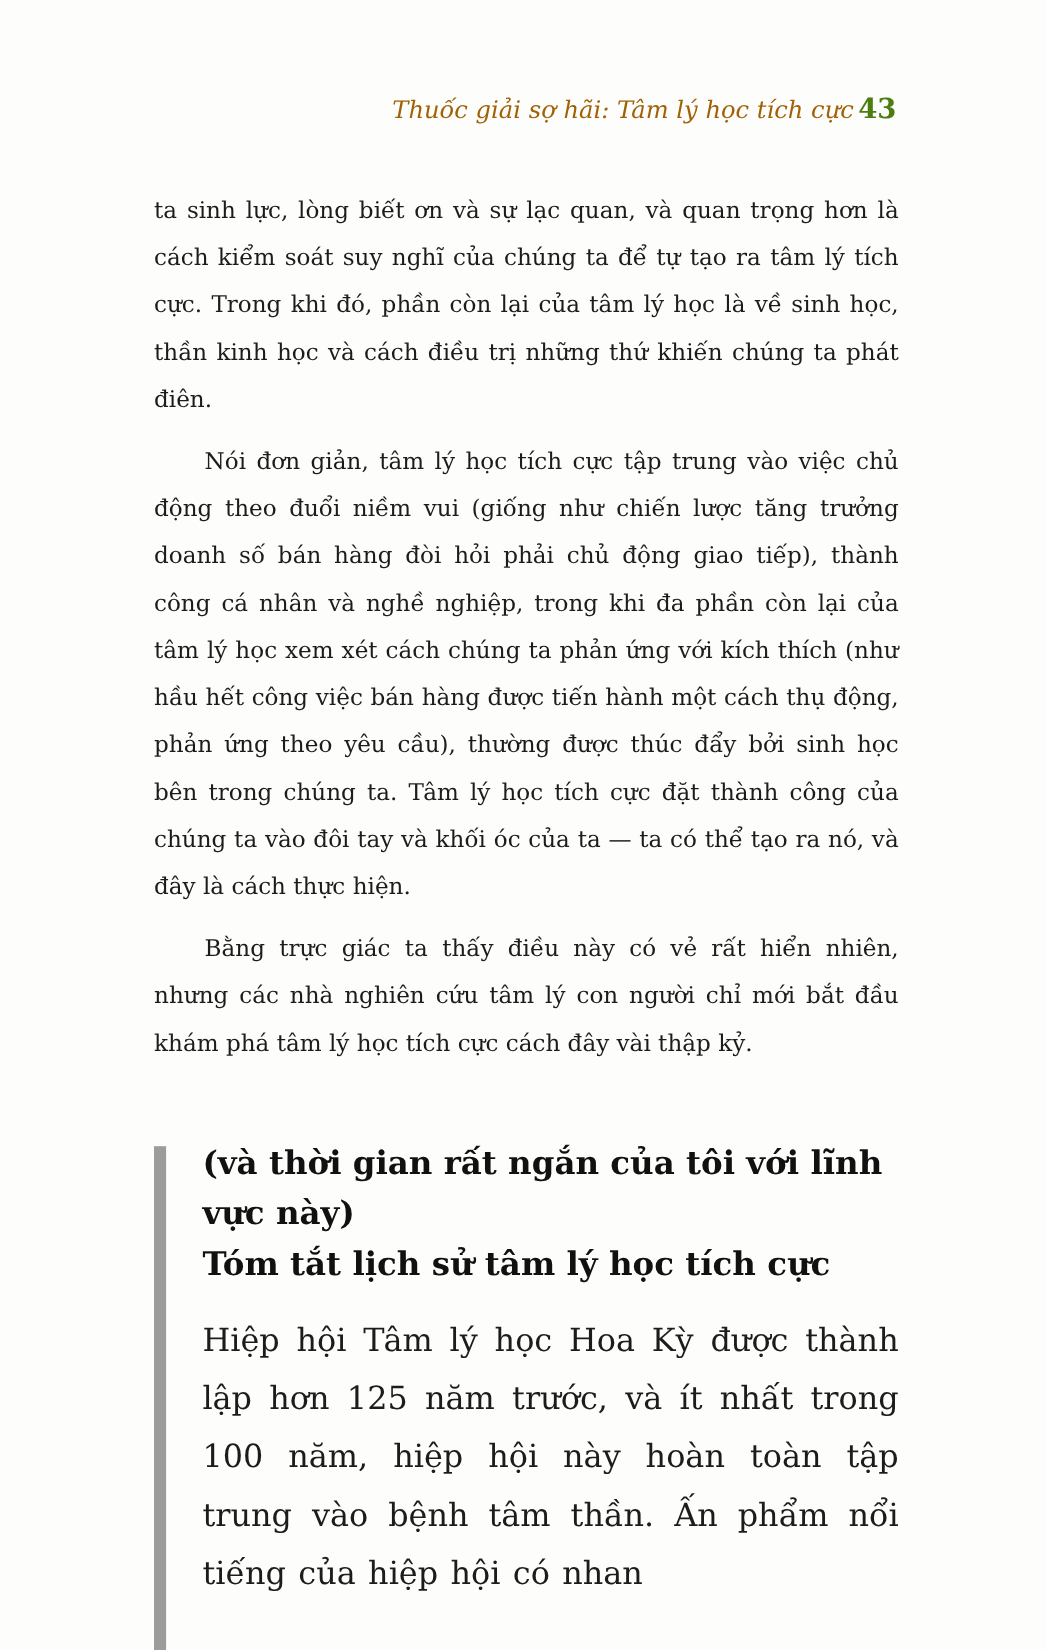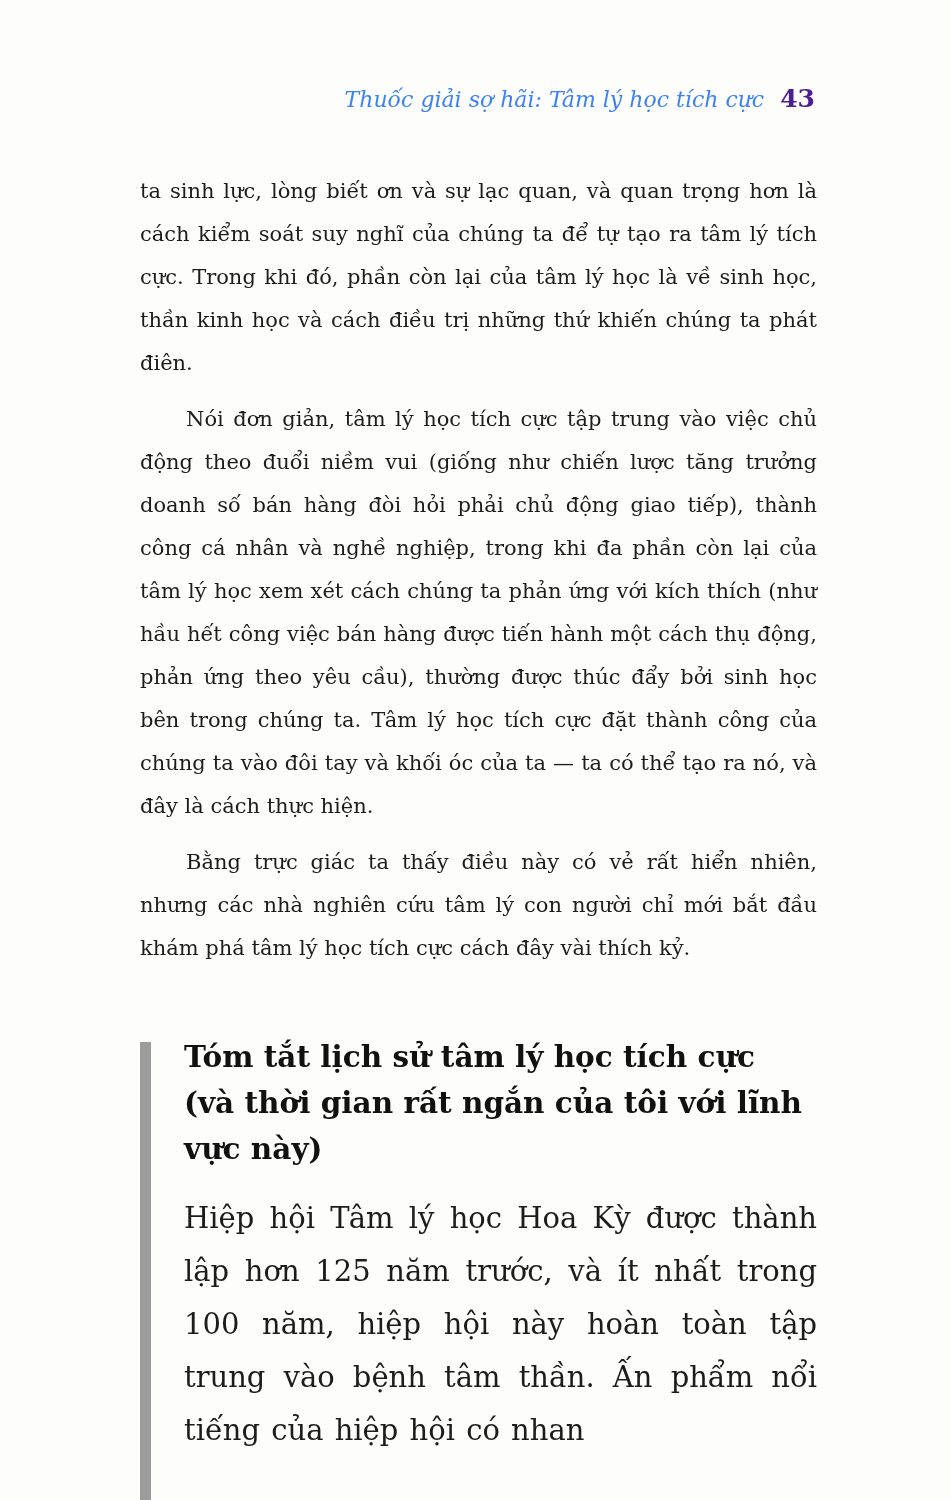--- a/index.html
+++ b/index.html
@@ -19,28 +19,28 @@
   }
   .running-header {
     position: absolute;
     top: 84px;
     right: 136px;
     font-size: 22px;
     white-space: nowrap;
   }
   .running-title {
     font-style: italic;
-    color: #3b82f6;
+    color: #a16207;
   }
   .page-number {
     font-style: normal;
     font-weight: bold;
     font-size: 25px;
-    margin-left: 16px;
-    color: #4c1d95;
+    margin-left: 4px;
+    color: #4d7c0f;
   }
   .content {
     position: absolute;
     top: 170px;
     left: 140px;
     right: 134px;
   }
   .content p.body-par {
     margin: 0;
     font-size: 21px;
@@ -88,26 +88,26 @@
   <div class="running-header">
     <span class="running-title">Thuốc giải sợ hãi: Tâm lý học tích cực</span><span class="page-number">43</span>
   </div>
 
   <div class="content">
 
     <p class="body-par">ta sinh lực, lòng biết ơn và sự lạc quan, và quan trọng hơn là cách kiểm soát suy nghĩ của chúng ta để tự tạo ra tâm lý tích cực. Trong khi đó, phần còn lại của tâm lý học là về sinh học, thần kinh học và cách điều trị những thứ khiến chúng ta phát điên.</p>
 
     <p class="body-par">Nói đơn giản, tâm lý học tích cực tập trung vào việc chủ động theo đuổi niềm vui (giống như chiến lược tăng trưởng doanh số bán hàng đòi hỏi phải chủ động giao tiếp), thành công cá nhân và nghề nghiệp, trong khi đa phần còn lại của tâm lý học xem xét cách chúng ta phản ứng với kích thích (như hầu hết công việc bán hàng được tiến hành một cách thụ động, phản ứng theo yêu cầu), thường được thúc đẩy bởi sinh học bên trong chúng ta. Tâm lý học tích cực đặt thành công của chúng ta vào đôi tay và khối óc của ta — ta có thể tạo ra nó, và đây là cách thực hiện.</p>
 
-    <p class="body-par">Bằng trực giác ta thấy điều này có vẻ rất hiển nhiên, nhưng các nhà nghiên cứu tâm lý con người chỉ mới bắt đầu khám phá tâm lý học tích cực cách đây vài thích kỷ.</p>
+    <p class="body-par">Bằng trực giác ta thấy điều này có vẻ rất hiển nhiên, nhưng các nhà nghiên cứu tâm lý con người chỉ mới bắt đầu khám phá tâm lý học tích cực cách đây vài thập kỷ.</p>
 
     <div class="callout">
       <div class="callout-bar"></div>
       <div class="callout-heading">
+        <div>(và thời gian rất ngắn của tôi với lĩnh vực này)</div>
         <div>Tóm tắt lịch sử tâm lý học tích cực</div>
-        <div>(và thời gian rất ngắn của tôi với lĩnh vực này)</div>
       </div>
       <p class="callout-par">Hiệp hội Tâm lý học Hoa Kỳ được thành lập hơn 125 năm trước, và ít nhất trong 100 năm, hiệp hội này hoàn toàn tập trung vào bệnh tâm thần. Ấn phẩm nổi tiếng của hiệp hội có nhan</p>
     </div>
 
   </div>
 
 </div>
 
 </body></html>

